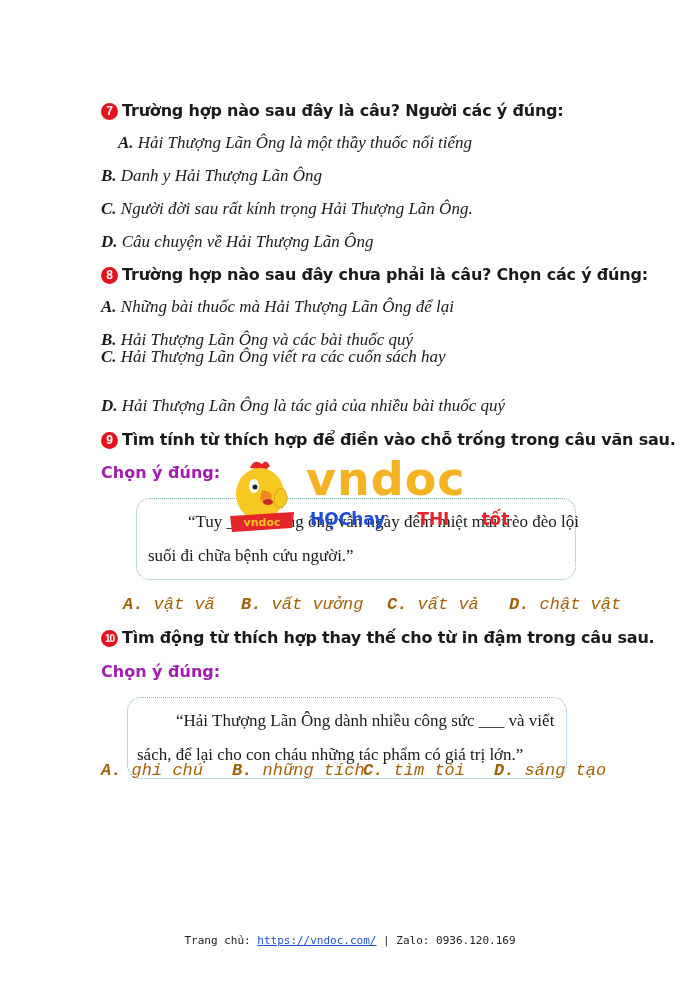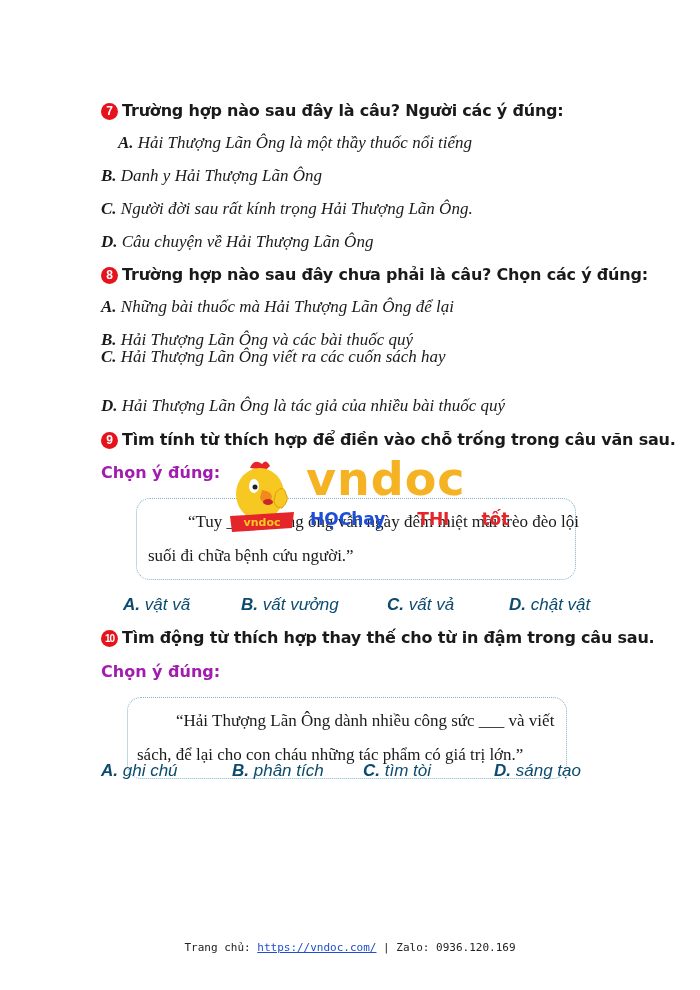--- a/index.html
+++ b/index.html
@@ -5,24 +5,24 @@
     html, body { margin: 0; padding: 0; background: #ffffff; }
     body { width: 700px; height: 990px; position: relative; overflow: hidden; font-family: "Liberation Serif", serif; color: #111; }
     .q-title { position: absolute; left: 101px; font-family: "DejaVu Sans", sans-serif; font-weight: bold; font-size: 16px; color: #1a1a1a; white-space: nowrap; letter-spacing: -0.2px; }
     .q-sub { position: absolute; left: 101px; font-family: "DejaVu Sans", sans-serif; font-weight: bold; font-size: 16px; color: #a21caf; }
     .num { display: inline-block; width: 17px; height: 17px; border-radius: 50%; background: #e5141c; color: #fff; font-size: 12px; line-height: 17px; text-align: center; vertical-align: 1px; margin-right: 4px; font-family: "Liberation Sans", sans-serif; font-weight: bold; }
     .num.small { font-size: 10px; letter-spacing: -1px; }
     .opt { position: absolute; left: 101px; font-family: "Liberation Serif", serif; font-style: italic; font-size: 17px; color: #1a1a1a; white-space: nowrap; }
     .opt b { font-style: italic; font-weight: bold; }
     .box { position: absolute; border: 1.5px dotted #7fb3c6; border-radius: 14px; background: transparent; }
     .box-text { position: absolute; font-family: "Liberation Serif", serif; font-size: 17px; color: #1a1a1a; white-space: nowrap; }
-    .row-opts { position: absolute; font-family: Liberation Sans, sans-serif; font-style: italic; font-size: 17px; color: #0c4a6e; }
+    .row-opts { position: absolute; font-family: Liberation Mono, monospace; font-style: italic; font-size: 17px; color: #a16207; }
     .row-opts span.o { position: absolute; white-space: nowrap; }
     .row-opts b { font-weight: bold; }
-    .footer { position: absolute; top: 934px; left: 0; width: 700px; text-align: center; font-family: "DejaVu Sans Mono", monospace; font-size: 11px; color: #222; margin-top: 7px; }
+    .footer { position: absolute; top: 934px; left: 0; width: 700px; text-align: center; font-family: "DejaVu Sans Mono", monospace; font-size: 11px; color: #222; }
     .footer a { color: #1f4fcf; text-decoration: underline; }
     .watermark { position: absolute; left: 228px; top: 452px; width: 260px; height: 90px; pointer-events: none; }
     .wm-vndoc { position: absolute; left: 78px; top: 0px; font-family: "DejaVu Sans", sans-serif; font-weight: bold; font-size: 46px; color: #f5b223; letter-spacing: 1px; }
     .wm-slogan { position: absolute; left: 82px; top: 57px; font-family: "DejaVu Sans", sans-serif; font-weight: bold; font-size: 17px; }
     .wm-slogan .g { color: #1d4ed8; }
     .wm-slogan .r { color: #e4262b; padding-left: 32px; }
     .wm-chicken { position: absolute; left: 0px; top: 4px; width: 70px; height: 80px; }
   </style>
 </head>
 <body>
@@ -75,20 +75,20 @@
 
 <div class="q-title" style="top:628px;">
   <span class="num small">10</span><span>Tìm động từ thích hợp thay thế cho từ in đậm trong câu sau.</span>
 </div>
 <div class="q-sub" style="top:662px;">Chọn ý đúng:</div>
 <div class="box" style="left:127px; top:697px; width:438px; height:80px;"></div>
 <div class="box-text" style="left:176px; top:711px;">“Hải Thượng Lãn Ông dành nhiều công sức ___ và viết</div>
 <div class="box-text" style="left:137px; top:745px;">sách, để lại cho con cháu những tác phẩm có giá trị lớn.”</div>
 <div class="row-opts" style="left:0; top:761px; width:631px; height:24px;">
   <span class="o" style="left:101px;"><b>A.</b> <span>ghi chú</span></span>
-  <span class="o" style="left:232px;"><b>B.</b> <span>phân tích</span></span>
+  <span class="o" style="left:232px;"><b>B.</b> <span>những tích</span></span>
   <span class="o" style="left:363px;"><b>C.</b> <span>tìm tòi</span></span>
   <span class="o" style="left:494px;"><b>D.</b> <span>sáng tạo</span></span>
 </div>
 
 <div class="footer">
   <span>Trang chủ: </span><a>https://vndoc.com/</a><span> | </span><span>Zalo: 0936.120.169</span>
 </div>
 
 </body></html>

